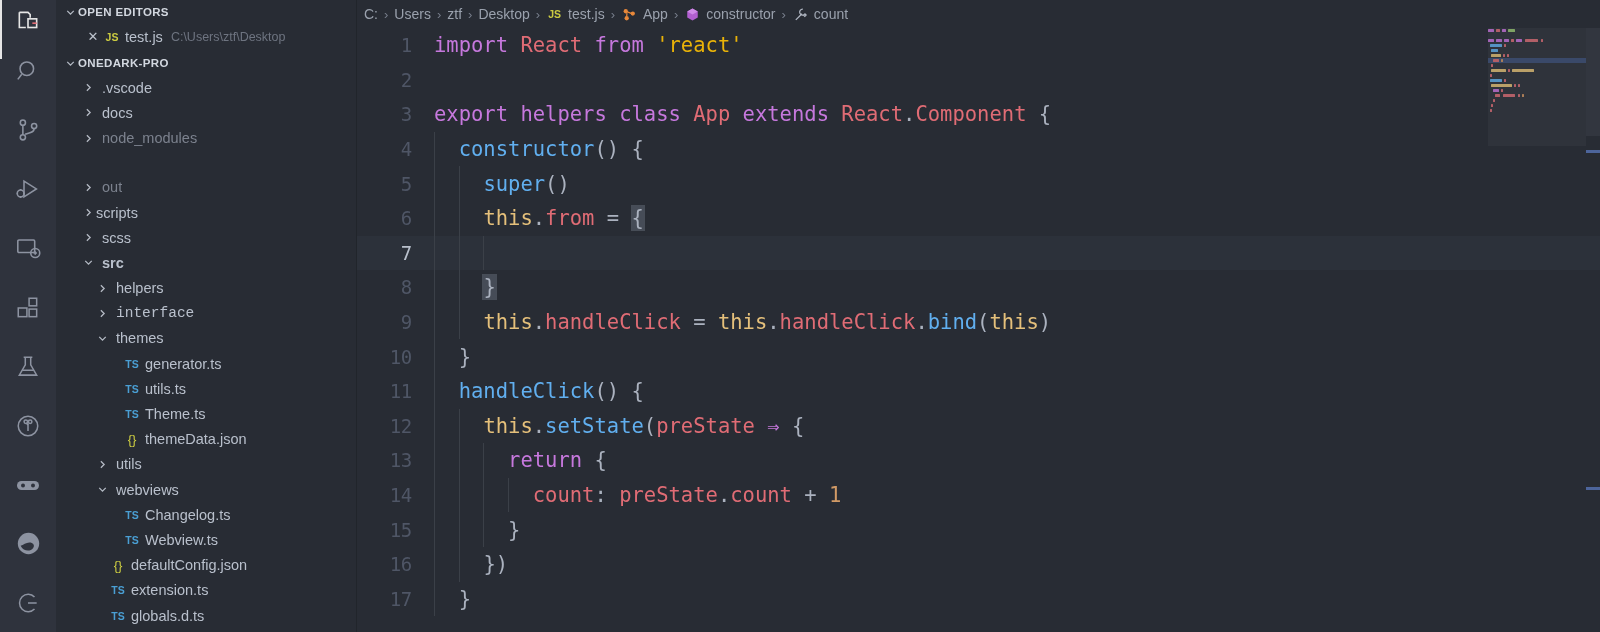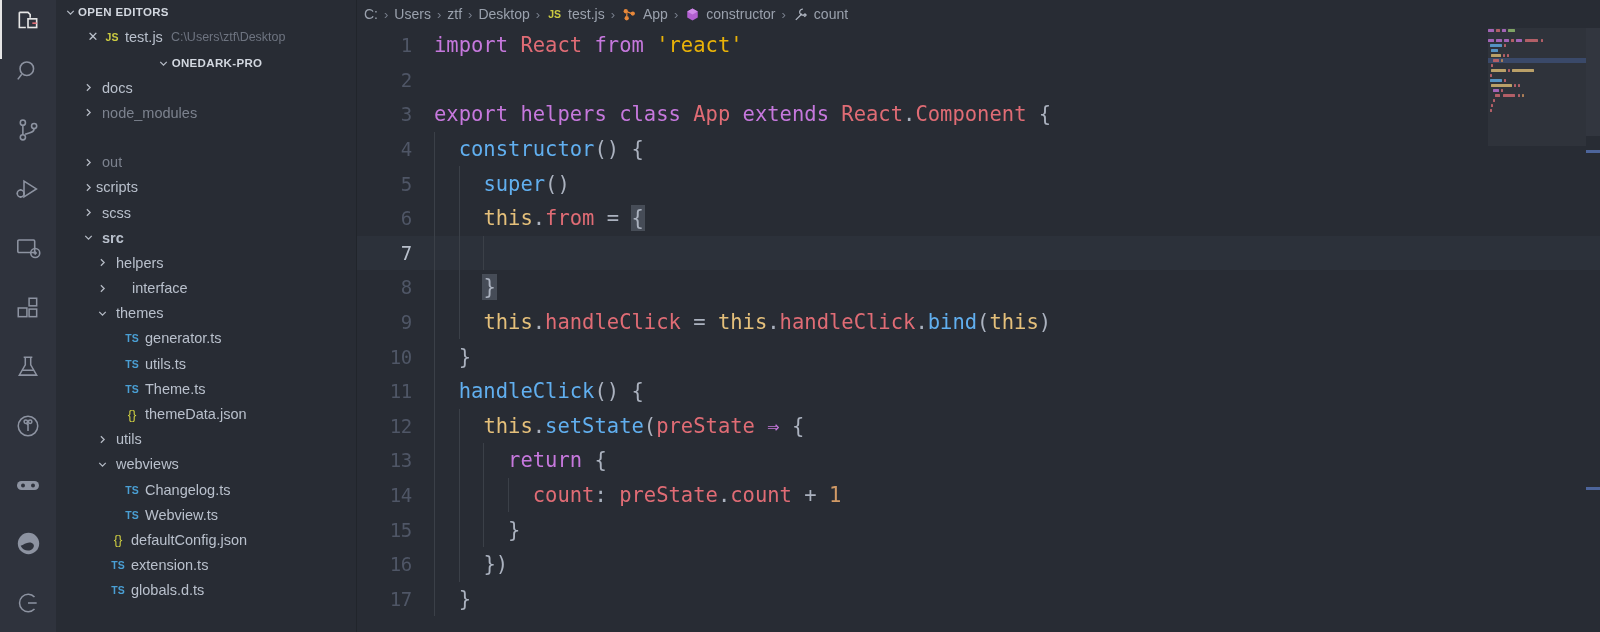--- a/index.html
+++ b/index.html
@@ -344,36 +344,44 @@
       <span>Open Editors</span>
     </div>
 
     <div class="tree-row" style="padding-left:28px;">
       <span class="closeicon">✕</span>
       <span class="ficon js">JS</span>
       <span class="label">test.js</span>
       <span class="path">C:\Users\ztf\Desktop</span>
     </div>
 
-    <div class="section-header" style="margin-top:2px;justify-content:center;">
+    <div class="section-header" style="margin-top:2px;">
       <span class="twisty">
         <svg width="13" height="13" viewBox="0 0 16 16" fill="none" stroke="currentColor" stroke-width="1.6">
             <path d="M4 6l4 4 4-4"></path>
           </svg>
       </span>
       <span>Onedark-pro</span>
     </div>
 
     <div id="file-tree">
         <div class="tree-row" style="padding-left: 24px;">
           <span class="twisty">
             <svg width="13" height="13" viewBox="0 0 16 16" fill="none" stroke="currentColor" stroke-width="1.6">
               <path d="M6 4l4 4-4 4"></path>
             </svg>
           </span>
+          <span class="label" style="margin-left: 6px;">.vscode</span>
+        </div>
+        <div class="tree-row" style="padding-left: 24px;">
+          <span class="twisty">
+            <svg width="13" height="13" viewBox="0 0 16 16" fill="none" stroke="currentColor" stroke-width="1.6">
+              <path d="M6 4l4 4-4 4"></path>
+            </svg>
+          </span>
           <span class="label" style="margin-left: 6px;">docs</span>
         </div>
         <div class="tree-row dim" style="padding-left: 24px;">
           <span class="twisty">
             <svg width="13" height="13" viewBox="0 0 16 16" fill="none" stroke="currentColor" stroke-width="1.6">
               <path d="M6 4l4 4-4 4"></path>
             </svg>
           </span>
           <span class="label" style="margin-left: 6px;">node_modules</span>
         </div>
@@ -416,21 +424,21 @@
             </svg>
           </span>
           <span class="label" style="margin-left: 6px;">helpers</span>
         </div>
         <div class="tree-row" style="padding-left: 38px;">
           <span class="twisty">
             <svg width="13" height="13" viewBox="0 0 16 16" fill="none" stroke="currentColor" stroke-width="1.6">
               <path d="M6 4l4 4-4 4"></path>
             </svg>
           </span>
-          <span class="label" style="margin-left: 22px;">interface</span>
+          <span class="label" style="margin-left: 6px; font-family: Liberation Mono, monospace;">interface</span>
         </div>
         <div class="tree-row" style="padding-left: 38px;">
           <span class="twisty">
             <svg width="13" height="13" viewBox="0 0 16 16" fill="none" stroke="currentColor" stroke-width="1.6">
               <path d="M4 6l4 4 4-4"></path>
             </svg>
           </span>
           <span class="label" style="margin-left: 6px;">themes</span>
         </div>
         <div class="tree-row" style="padding-left: 52px;">

